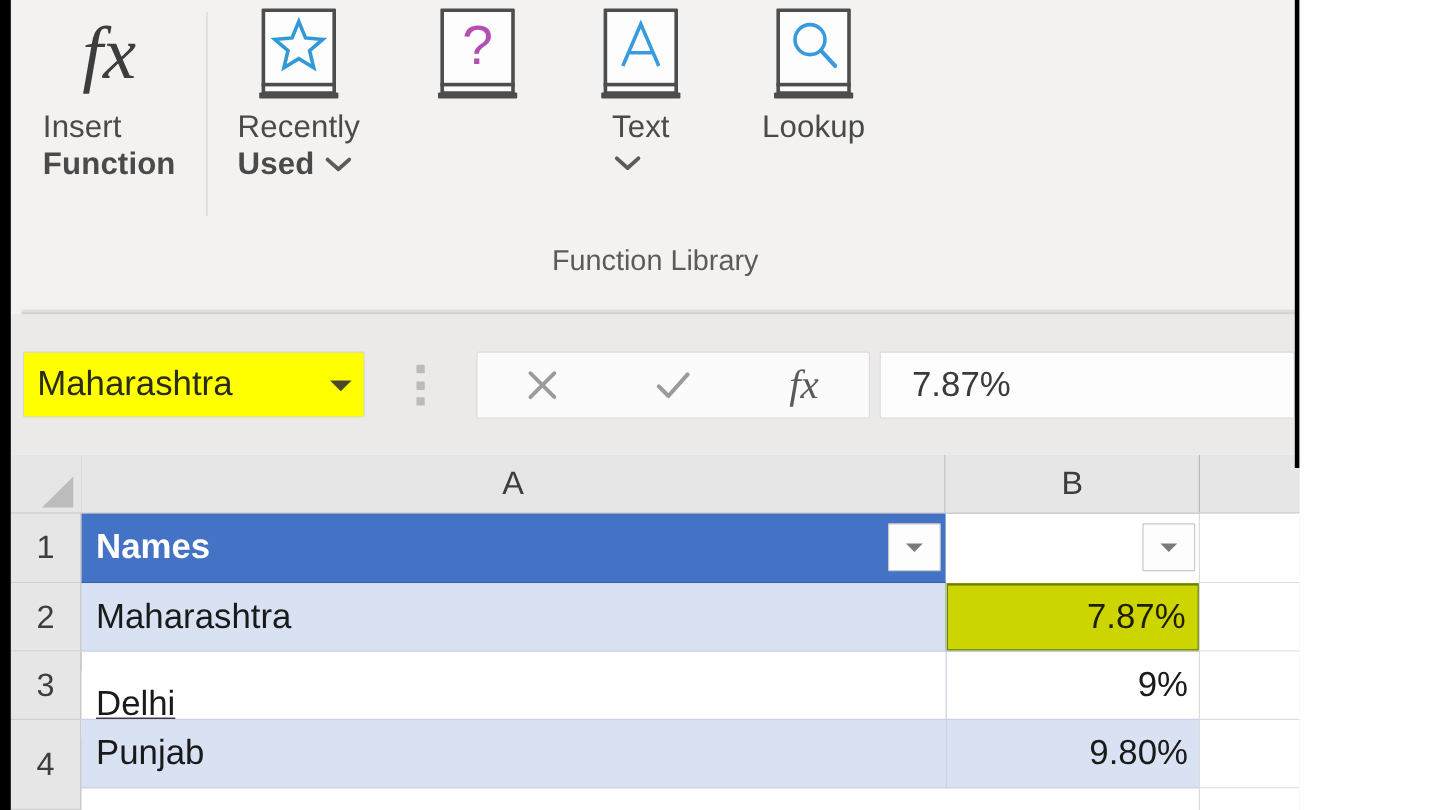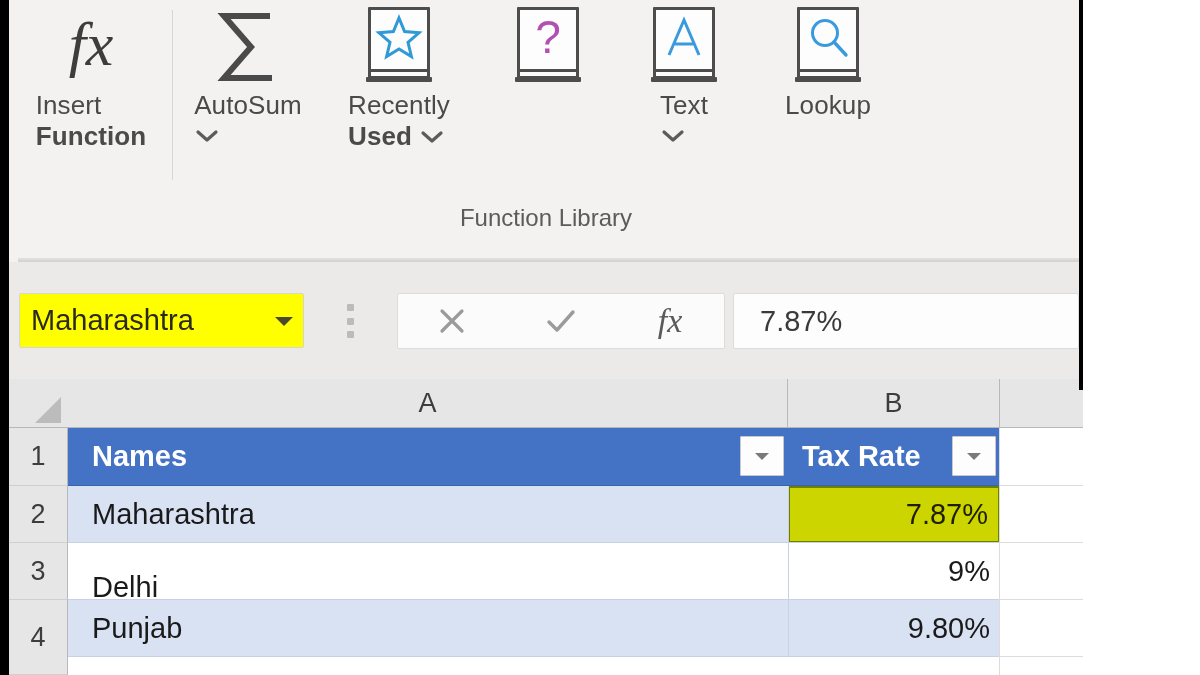--- a/index.html
+++ b/index.html
@@ -88,21 +88,21 @@
   .rowhdr{
     position:absolute;left:0;width:59px;background:#e6e6e6;
     border-right:1px solid #b9b9b9;border-bottom:1px solid #cfcfcf;box-sizing:border-box;
     display:flex;align-items:center;justify-content:center;
     font-size:27px;color:#3d3d3d;
   }
   .cell{
     position:absolute;box-sizing:border-box;display:flex;align-items:center;
     font-size:29px;color:#1a1a1a;white-space:nowrap;overflow:hidden;
   }
-  .cell.txt{padding-left:24px;}
+  .cell.txt{padding-left:12px;}
   .cell.num{justify-content:flex-end;padding-right:10px;}
   .hdrcell{
     background:#4472c4;color:#ffffff;font-weight:bold;
     border-bottom:1px solid #3a63ae;
   }
   .bandA{background:#d9e2f3;}
   .bandB{background:#ffffff;}
   .gridline-v{position:absolute;width:1px;background:#c8d2e4;}
   .gridline-h{position:absolute;height:1px;background:#c8d2e4;}
   .filterbtn{
@@ -134,35 +134,20 @@
           </svg>
         </div>
         <div class="rlabel">
           <span>Insert</span>
           <span class="l2">Function</span>
         </div>
       </div>
 
       <div class="vsep"></div>
 
-      <div class="rgroup" style="width:150px;">
-        <div class="ricon">
-          <svg width="80" height="80" viewBox="0 0 80 80">
-            <path d="M62 9 H16 L43 40 L16 71 H64" fill="none" stroke="#4a4a4a" stroke-width="6" stroke-linejoin="miter" stroke-linecap="butt"></path>
-          </svg>
-        </div>
-        <div class="rlabel">
-          <span>AutoSum</span>
-          <span class="l2">
-            <svg width="26" height="18" viewBox="0 0 26 18">
-                <path d="M4 5 L13 13 L22 5" fill="none" stroke="#5b5b5b" stroke-width="3.2" stroke-linecap="round" stroke-linejoin="round"></path>
-              </svg>
-          </span>
-        </div>
-      </div>
 
       <div class="rgroup" style="width:152px;">
         <div class="ricon">
           <div class="booklet">
             <div class="cover"></div>
             <div class="glyph">
               <svg width="48" height="48" viewBox="0 0 48 48">
                 <path d="M24 5 L29.6 18.6 L44 19.8 L33 29.3 L36.4 43.5 L24 35.9 L11.6 43.5 L15 29.3 L4 19.8 L18.4 18.6 Z" fill="none" stroke="#2f9ad6" stroke-width="3"></path>
               </svg>
             </div>
@@ -298,21 +283,20 @@
     <div class="ch" style="left:59px;width:720px;">A</div>
     <div class="ch" style="left:779px;width:212px;">B</div>
     <div class="ch" style="left:991px;width:200px;">C</div>
 
     <div class="rowhdr" style="top:49px;height:58px;">1</div>
     <div class="rowhdr" style="top:107px;height:57px;">2</div>
     <div class="rowhdr" style="top:164px;height:57px;">3</div>
     <div class="rowhdr" style="top:221px;height:75px;">4</div>
 
     <div class="cell txt hdrcell" style="left:59px;top:49px;width:720px;height:58px;">Names</div>
-    <div class="cell txt hdrcell" style="left:779px;top:49px;width:212px;height:58px;padding-left:14px;">Tax Rate</div>
     <div class="cell" style="left:991px;top:49px;width:200px;height:58px;background:#ffffff;border-bottom:1px solid #dcdcdc;"></div>
 
     <div class="filterbtn" style="left:731px;top:57px;">
       <svg width="18" height="12" viewBox="0 0 18 12">
           <path d="M2 3 L16 3 L9 10 Z" fill="#7a7a7a"></path>
         </svg>
     </div>
     <div class="filterbtn" style="left:943px;top:57px;">
       <svg width="18" height="12" viewBox="0 0 18 12">
           <path d="M2 3 L16 3 L9 10 Z" fill="#7a7a7a"></path>

